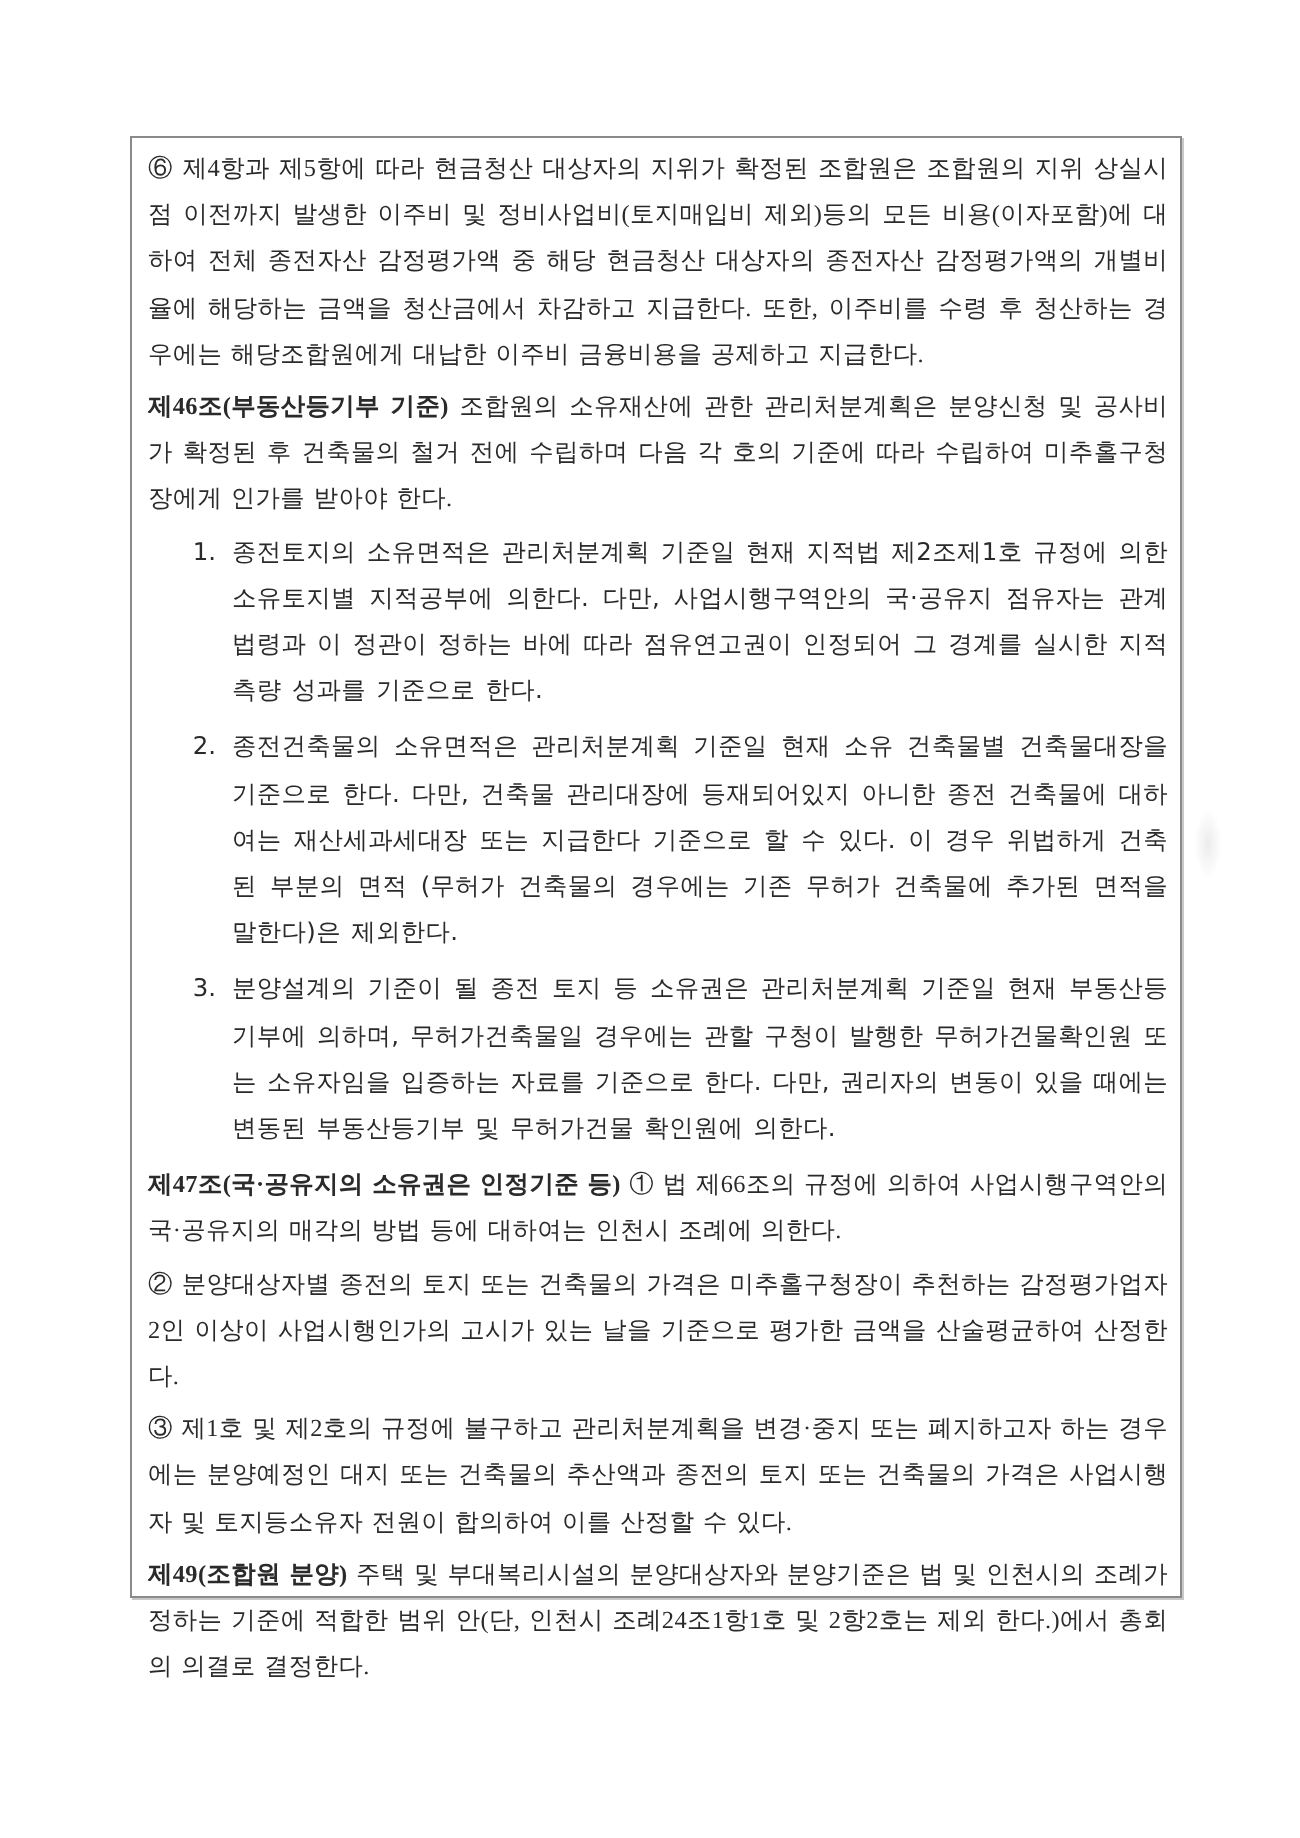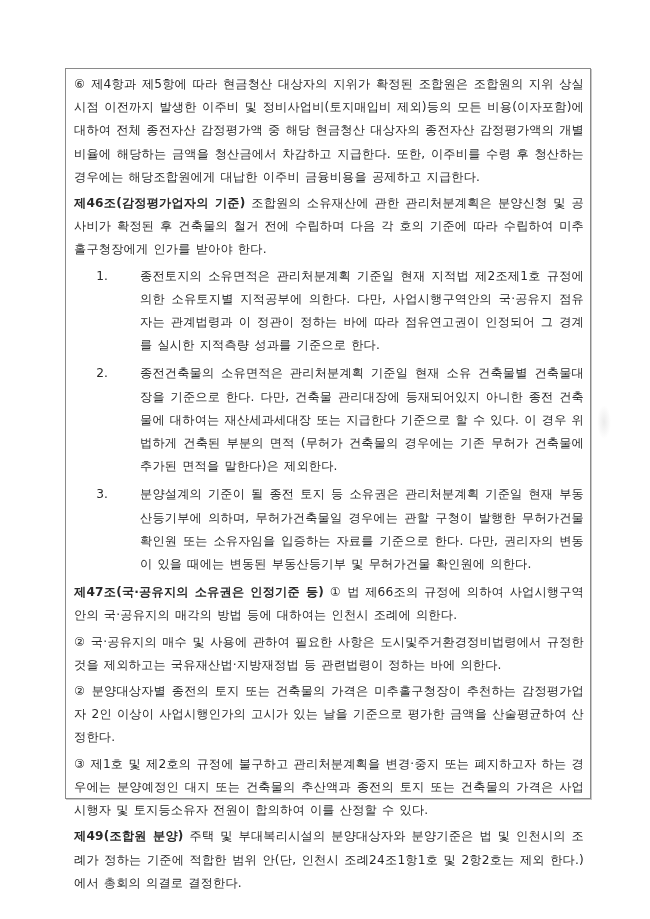--- a/index.html
+++ b/index.html
@@ -2,57 +2,56 @@
 <html><head>
 <meta charset="utf-8">
 <style>
   html, body { margin:0; padding:0; background:#ffffff; }
   body { width:650px; height:919px; position:relative; overflow:hidden;
          font-family:"DejaVu Sans", "Liberation Sans", sans-serif; color:#2a2a2a; }
   .box { position:absolute; left:65px; top:68px; width:524px; height:729px;
          border:1px solid #8a8a8a; box-shadow:1px 1px 0 #c8c8c8; background:#fff; }
   .content { position:absolute; left:8px; top:4px; width:510px; }
   .para { font-size:12.2px; line-height:23.2px; text-align:justify;
-          text-align-last:left; letter-spacing:0.2px; word-spacing:1px; margin:0 0 3px 0; }
+          text-align-last:left; letter-spacing:0.2px; word-spacing:1px; margin:0 0 3px 0;font-family:Liberation Serif, serif; }
   .para .head { font-weight:bold; }
   .item { display:flex; font-size:12.2px; line-height:23.2px; margin:0 0 5px 0; }
   .item .num { width:34px; text-align:right; padding-right:8px; flex:none; }
-  .item .text { flex:1; text-align:justify; text-align-last:left; letter-spacing:0.2px; word-spacing:1px;margin-left:24px; }
+  .item .text { flex:1; text-align:justify; text-align-last:left; letter-spacing:0.2px; word-spacing:1px; }
   .list { padding-left:0; margin-top:2px; }
   .smudge { position:absolute; left:597px; top:405px; width:14px; height:34px;
             background:radial-gradient(ellipse at center, rgba(200,200,200,0.35), rgba(255,255,255,0) 70%); }
 </style>
 </head>
 <body>
 
 <div class="box">
   <div class="content">
 
     <p class="para"><span>⑥ 제4항과 제5항에 따라 현금청산 대상자의 지위가 확정된 조합원은 조합원의 지위 상실시점 이전까지 발생한 이주비 및 정비사업비(토지매입비 제외)등의 모든 비용(이자포함)에 대하여 전체 종전자산 감정평가액 중 해당 현금청산 대상자의 종전자산 감정평가액의 개별비율에 해당하는 금액을 청산금에서 차감하고 지급한다. 또한, 이주비를 수령 후 청산하는 경우에는 해당조합원에게 대납한 이주비 금융비용을 공제하고 지급한다.</span></p>
 
-    <p class="para"><span class="head">제46조(감정평가업자의 기준)</span><span> 조합원의 소유재산에 관한 관리처분계획은 분양신청 및 공사비가 확정된 후 건축물의 철거 전에 수립하며 다음 각 호의 기준에 따라 수립하여 미추홀구청장에게 인가를 받아야 한다.</span></p>
+    <p class="para"><span class="head">제46조(부동산등기부 기준)</span><span> 조합원의 소유재산에 관한 관리처분계획은 분양신청 및 공사비가 확정된 후 건축물의 철거 전에 수립하며 다음 각 호의 기준에 따라 수립하여 미추홀구청장에게 인가를 받아야 한다.</span></p>
 
     <div class="list">
       <div class="item">
         <span class="num">1.</span>
         <span class="text">종전토지의 소유면적은 관리처분계획 기준일 현재 지적법 제2조제1호 규정에 의한 소유토지별 지적공부에 의한다. 다만, 사업시행구역안의  국·공유지 점유자는 관계법령과 이 정관이 정하는 바에 따라 점유연고권이 인정되어 그 경계를 실시한 지적측량 성과를 기준으로 한다.</span>
       </div>
       <div class="item">
         <span class="num">2.</span>
         <span class="text">종전건축물의 소유면적은 관리처분계획 기준일 현재 소유 건축물별 건축물대장을 기준으로 한다. 다만, 건축물 관리대장에 등재되어있지 아니한 종전 건축물에 대하여는 재산세과세대장 또는 지급한다 기준으로 할 수 있다. 이 경우 위법하게 건축된 부분의 면적 (무허가 건축물의 경우에는 기존 무허가 건축물에 추가된 면적을 말한다)은 제외한다.</span>
       </div>
       <div class="item">
         <span class="num">3.</span>
         <span class="text">분양설계의 기준이 될 종전 토지 등 소유권은 관리처분계획 기준일 현재 부동산등기부에 의하며, 무허가건축물일 경우에는 관할 구청이 발행한 무허가건물확인원 또는 소유자임을 입증하는 자료를 기준으로 한다. 다만, 권리자의 변동이 있을 때에는 변동된 부동산등기부 및 무허가건물 확인원에 의한다.</span>
       </div>
     </div>
 
     <p class="para"><span class="head">제47조(국·공유지의 소유권은 인정기준 등)</span><span> ① 법 제66조의 규정에 의하여 사업시행구역안의 국·공유지의 매각의 방법 등에 대하여는 인천시 조례에 의한다.</span></p>
 
-    <p class="para"><span>② 국·공유지의 매수 및 사용에 관하여 필요한 사항은 도시및주거환경정비법령에서 규정한 것을 제외하고는 국유재산법·지방재정법 등 관련법령이 정하는 바에 의한다.</span></p>
 
 
     <p class="para"><span>② 분양대상자별 종전의 토지 또는 건축물의 가격은 미추홀구청장이 추천하는 감정평가업자 2인 이상이 사업시행인가의 고시가 있는 날을 기준으로 평가한 금액을 산술평균하여 산정한다.</span></p>
 
     <p class="para"><span>③ 제1호 및 제2호의 규정에 불구하고 관리처분계획을 변경·중지 또는 폐지하고자 하는 경우에는 분양예정인 대지 또는 건축물의 추산액과 종전의 토지 또는 건축물의 가격은 사업시행자 및 토지등소유자 전원이 합의하여 이를 산정할 수 있다.</span></p>
 
     <p class="para"><span class="head">제49(조합원 분양)</span><span> 주택 및 부대복리시설의 분양대상자와 분양기준은 법 및 인천시의 조례가 정하는 기준에 적합한 범위 안(단, 인천시 조례24조1항1호 및 2항2호는 제외 한다.)에서 총회의 의결로 결정한다.</span></p>
 
   </div>
 </div>

